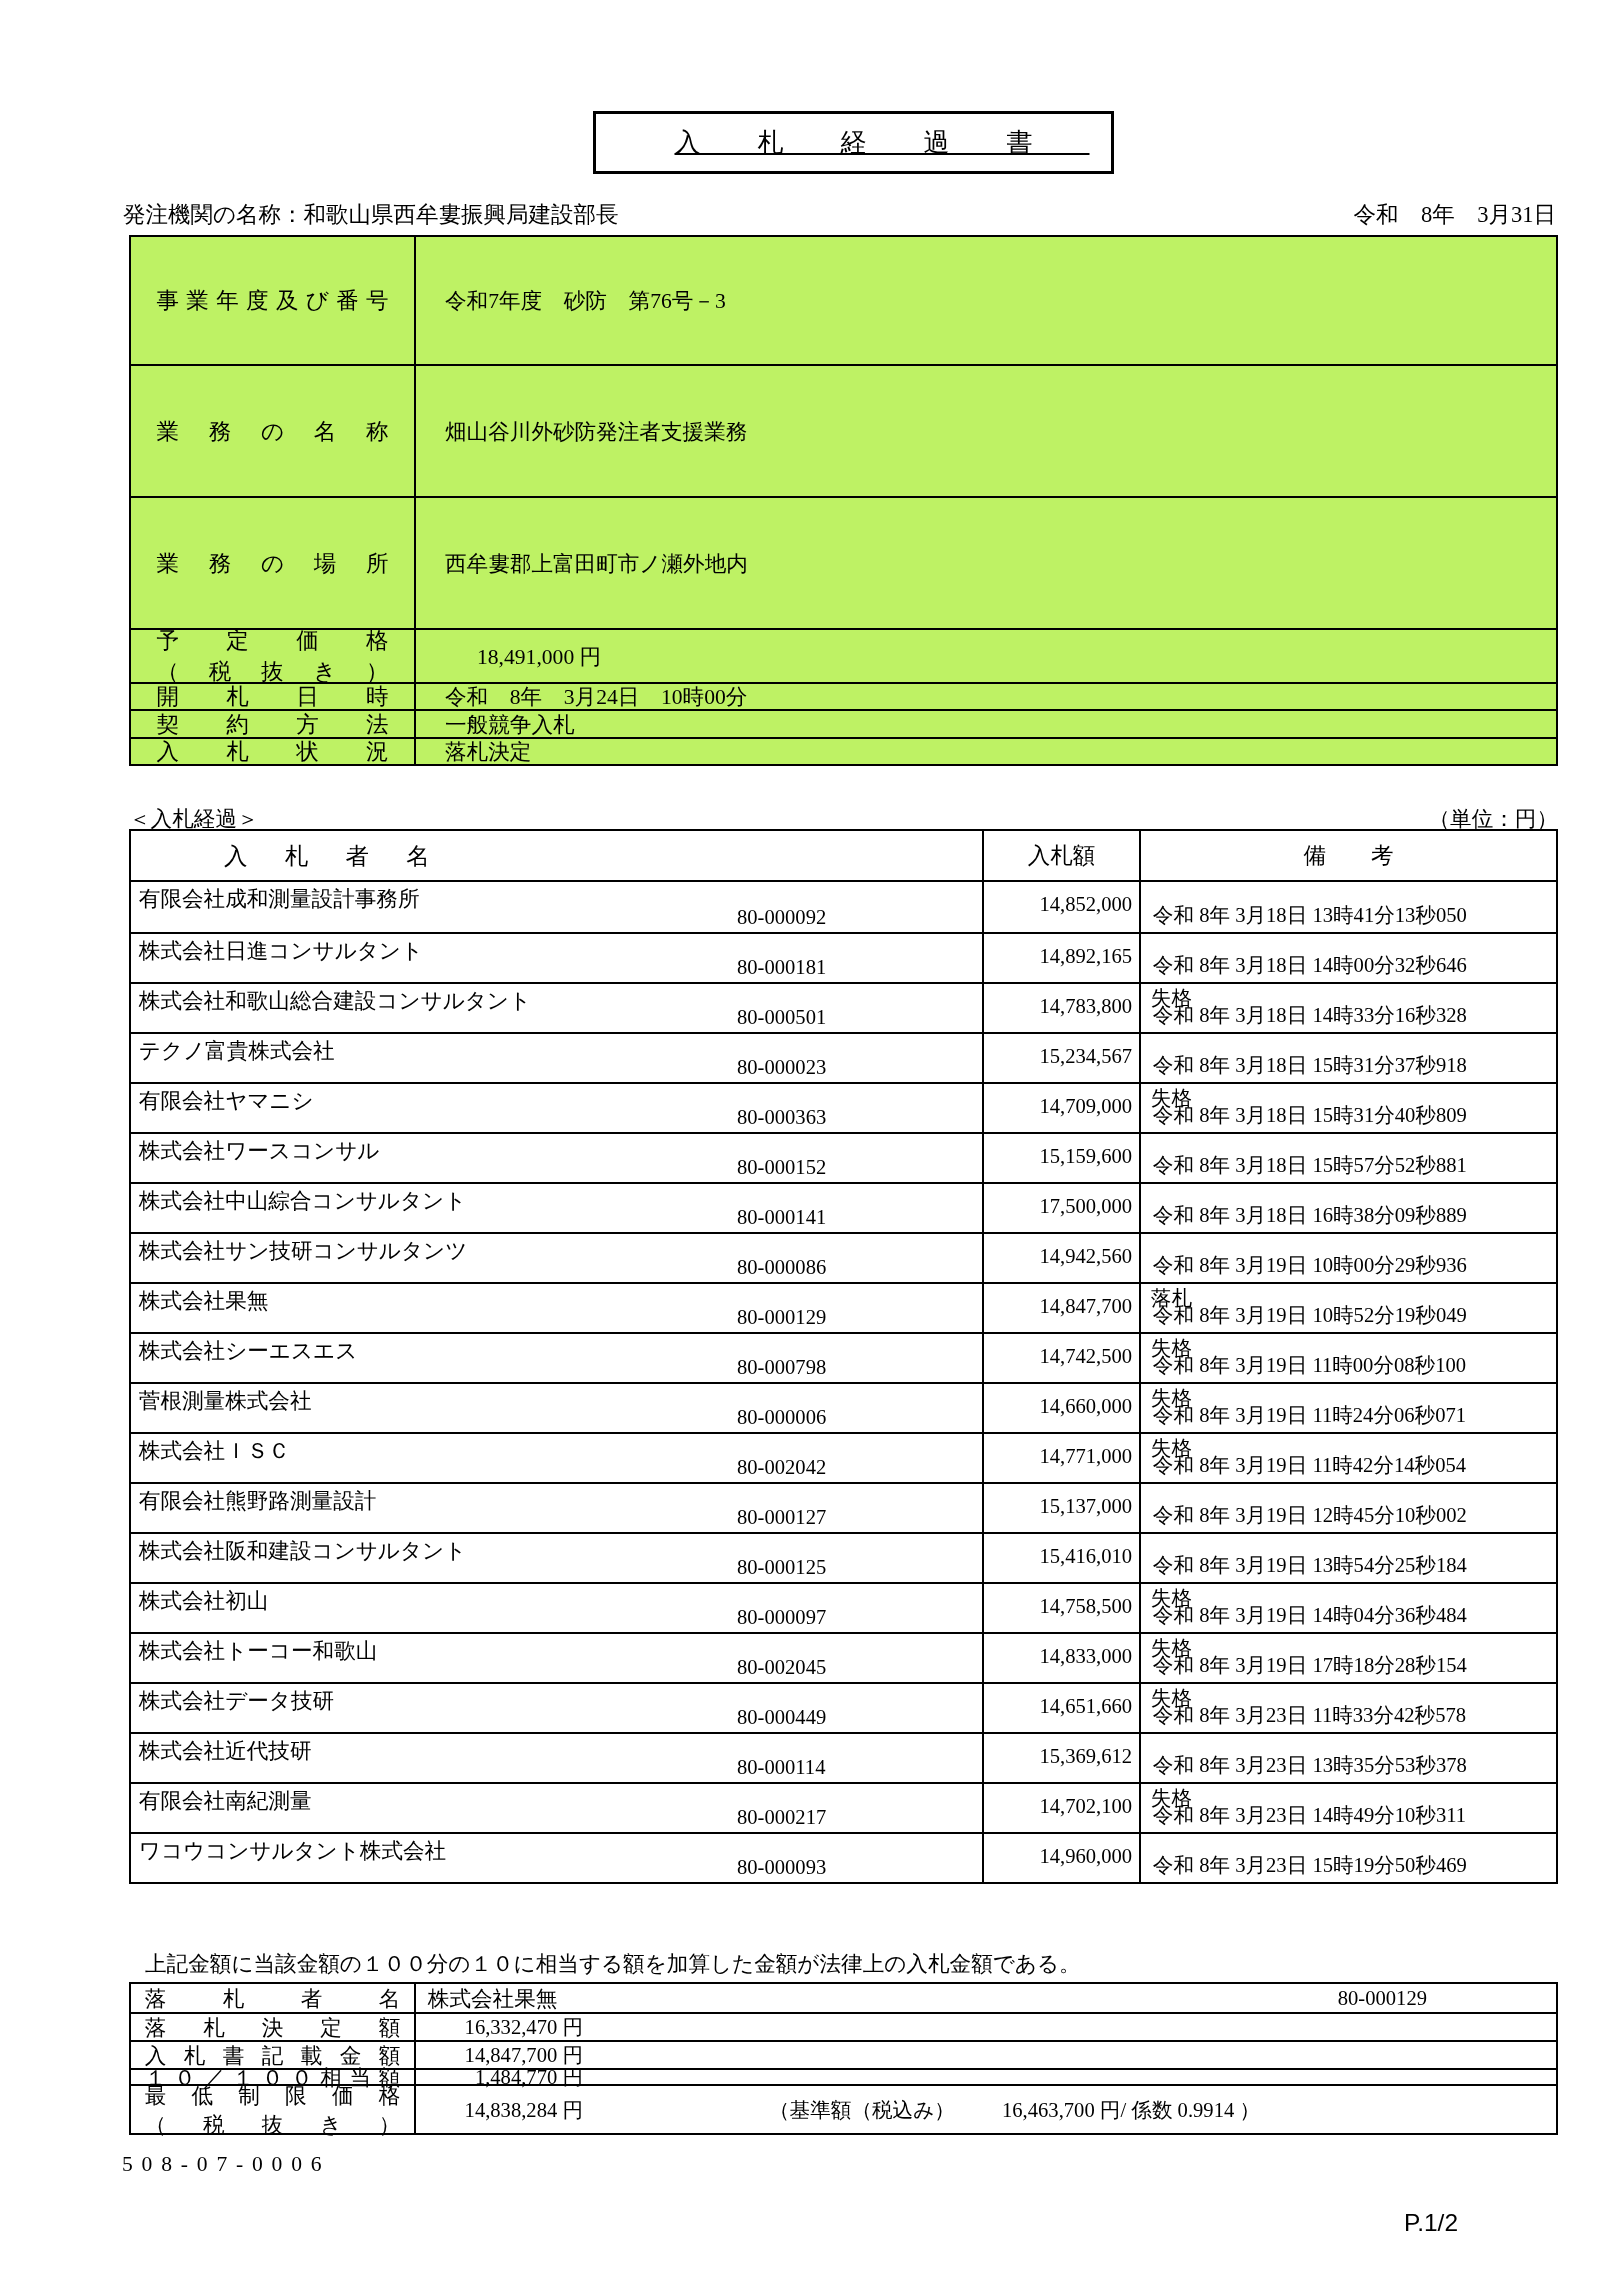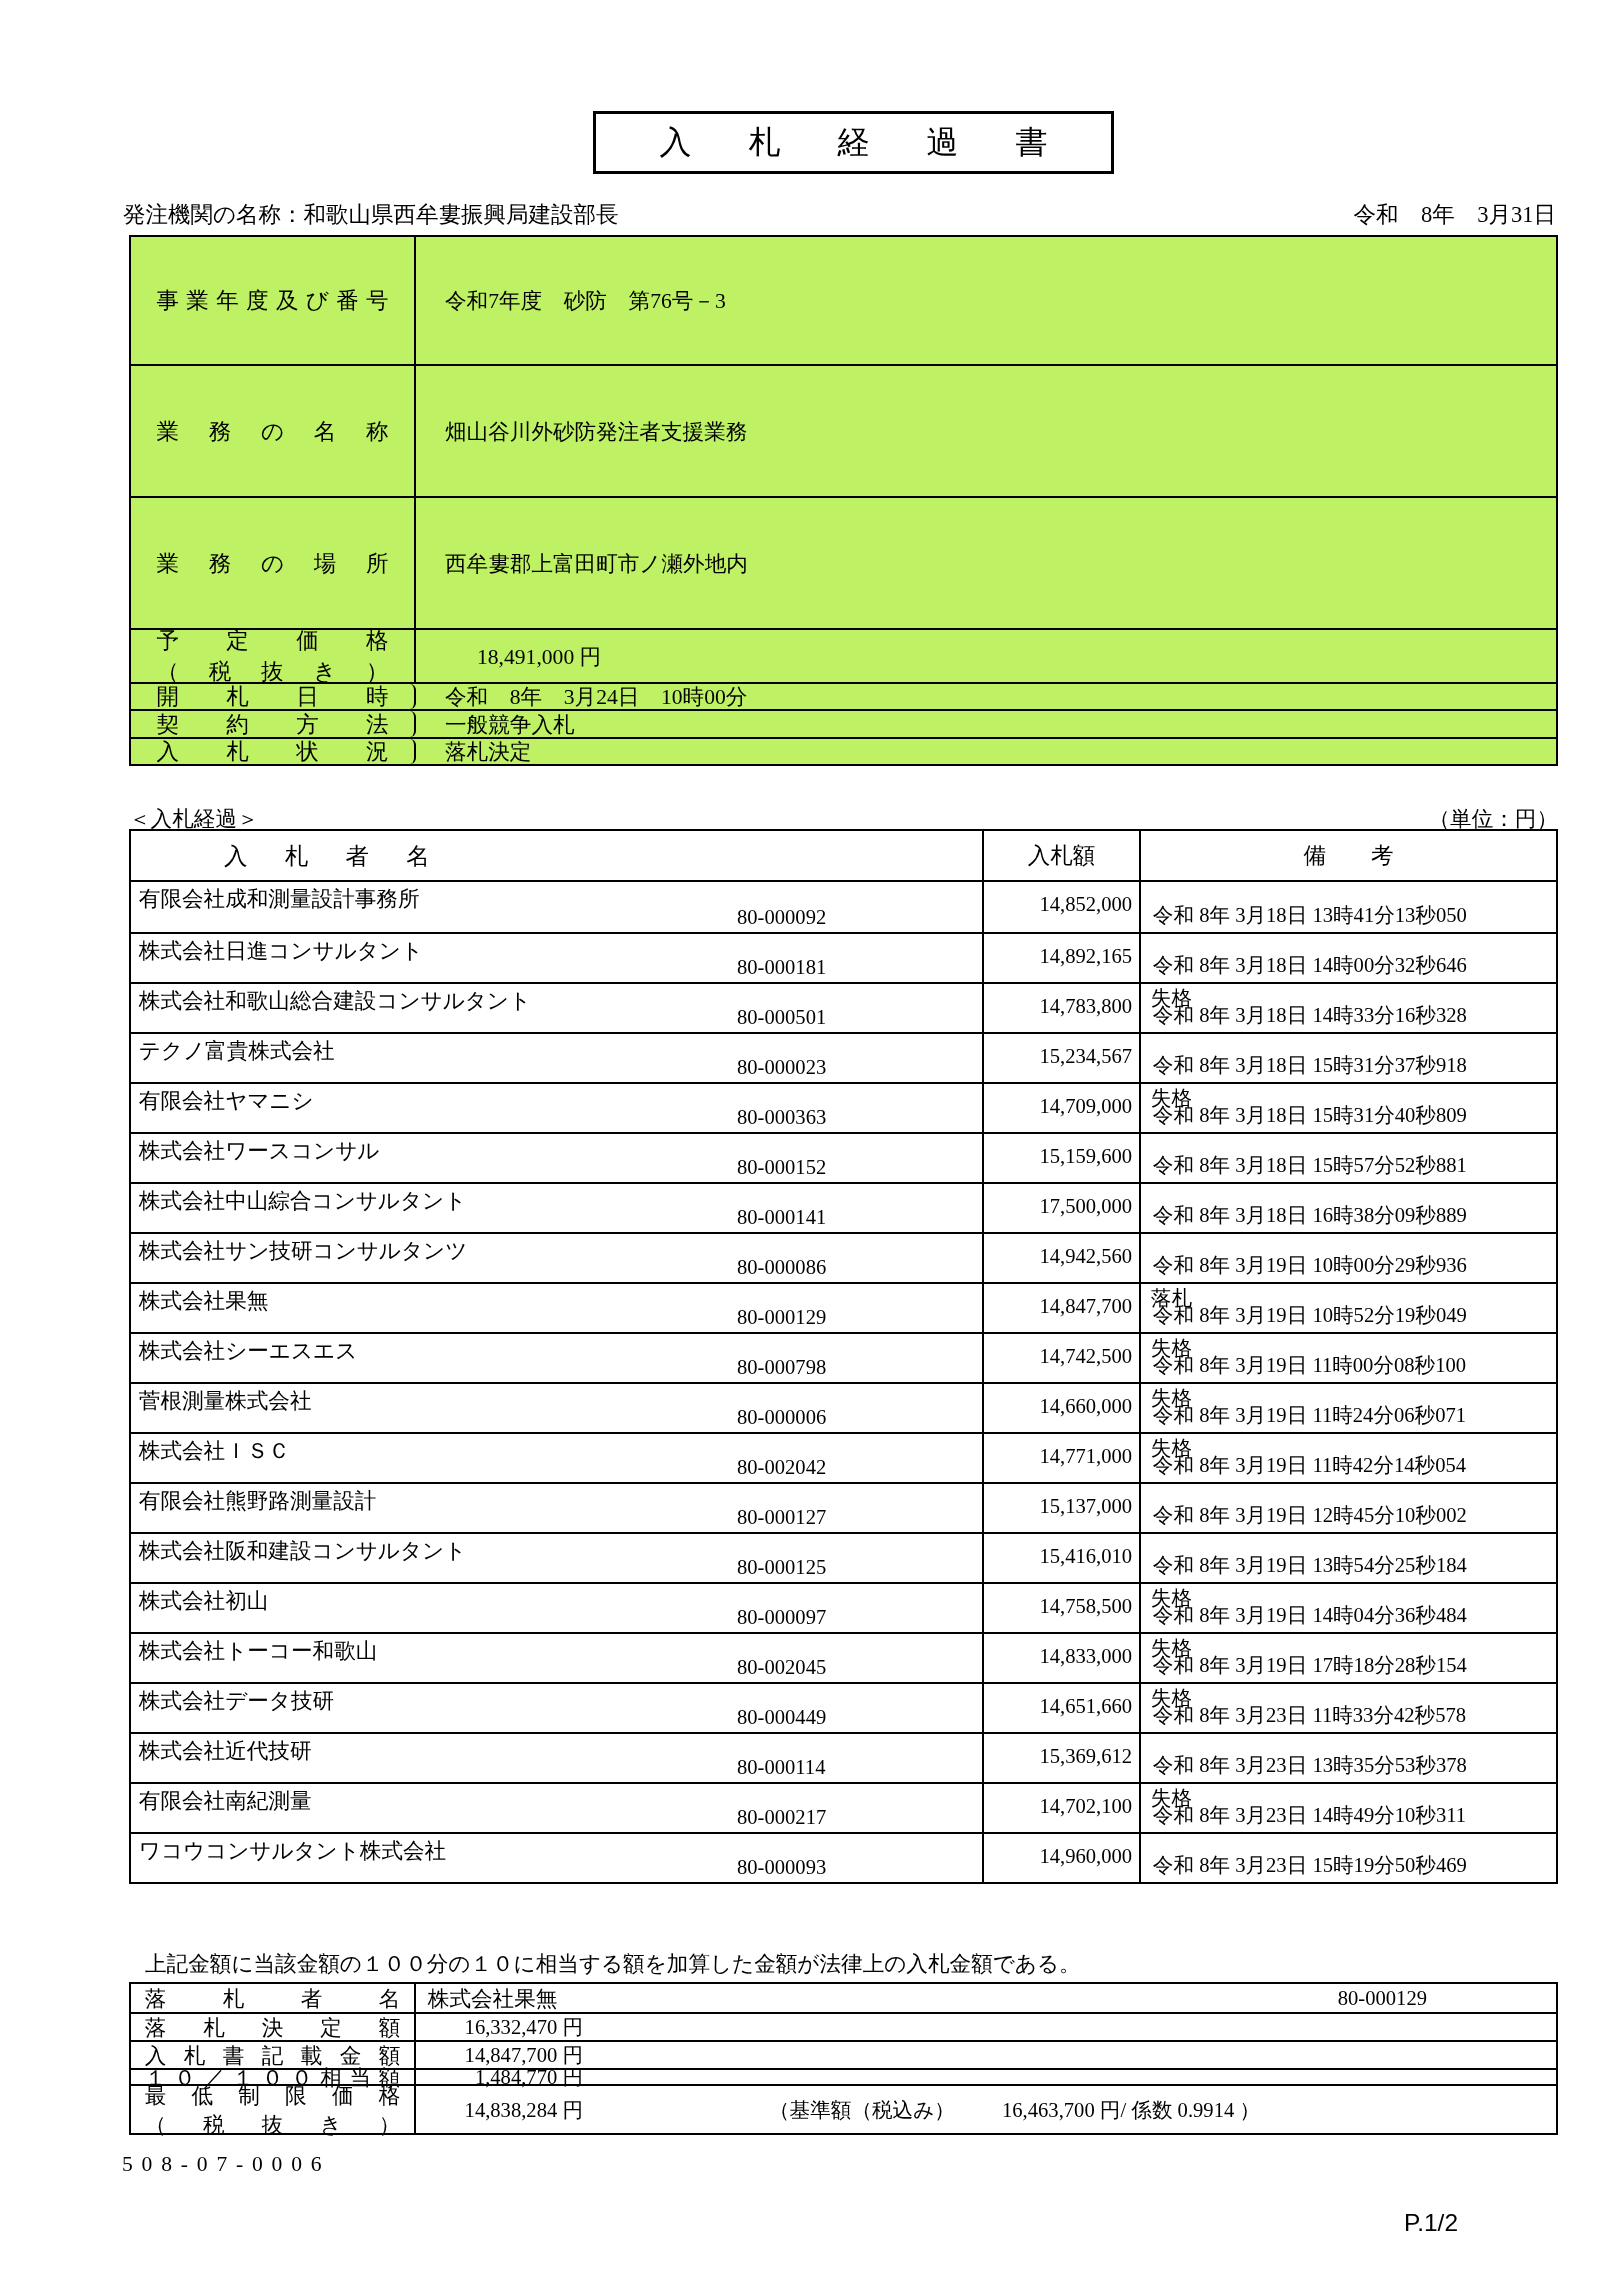--- a/index.html
+++ b/index.html
@@ -8,21 +8,21 @@
     width:1621px; height:2293px; position:relative;
     font-family:"Liberation Serif","DejaVu Serif",serif;
     color:#000; font-size:21.6px;
   }
   
   .title-box {
     position:absolute; left:593px; top:111px; width:521px; height:63px;
     border:3.9px solid #000; display:flex; align-items:center; justify-content:center;
   }
   .title-box .t {
-    font-size:32px; letter-spacing:57px; text-indent:57px; white-space:nowrap;
+    font-size:26px; letter-spacing:57px; text-indent:57px; white-space:nowrap;text-decoration:underline;
   }
   
   .agency-line {
     position:absolute; left:123px; top:199px; width:1433px;
     display:flex; justify-content:space-between; font-size:22.5px;
   }
   
   .sum-table {
     position:absolute; left:129px; top:235px; width:1429px;
     border:2.9px solid #000; background:#bef264;
@@ -31,21 +31,21 @@
   .sum-row + .sum-row { border-top:2.9px solid #000; }
   .sum-label {
     width:285px; border-right:2.9px solid #000; padding:0 25.5px;
     display:flex; flex-direction:column; justify-content:center; font-size:22.5px;
   }
   .sum-label div { text-align:justify; text-align-last:justify; width:100%; }
   .sum-value { flex:1; display:flex; align-items:center; padding-left:29px; font-size:21.6px; white-space:pre;border-radius:17px; }
   .h1 { height:127px; } .h2 { height:132px; } .h3 { height:132px; }
   .h4 { height:54px; } .h5 { height:27.4px; } .h6 { height:27.4px; } .h7 { height:27.4px; }
   .h4 .sum-value { padding-left:61px; }
-  .h5 .sum-label, .h6 .sum-label, .h7 .sum-label { justify-content:center;border-radius:6px; }
+  .h5 .sum-label, .h6 .sum-label, .h7 .sum-label { justify-content:center; }
   
   .keika-line {
     position:absolute; left:129px; top:804px; width:1429px;
     display:flex; justify-content:space-between; font-size:21.6px;
   }
   .bid-table {
     position:absolute; left:129px; top:829px; width:1429px;
     border:2.9px solid #000;
   }
   .bid-head { display:flex; height:51px; border-bottom:2.9px solid #000; }

